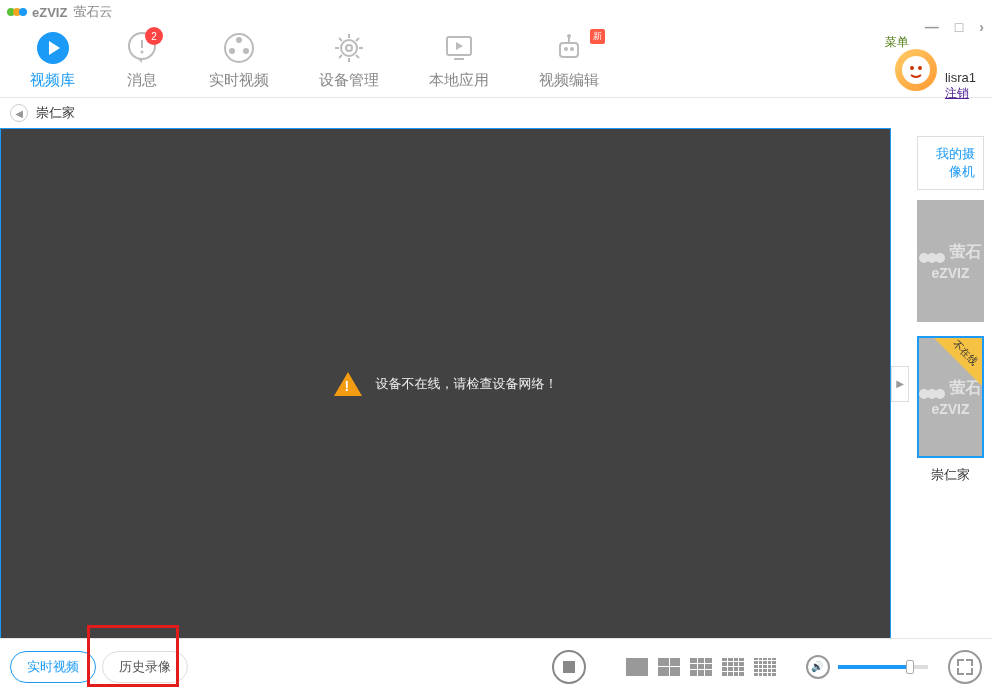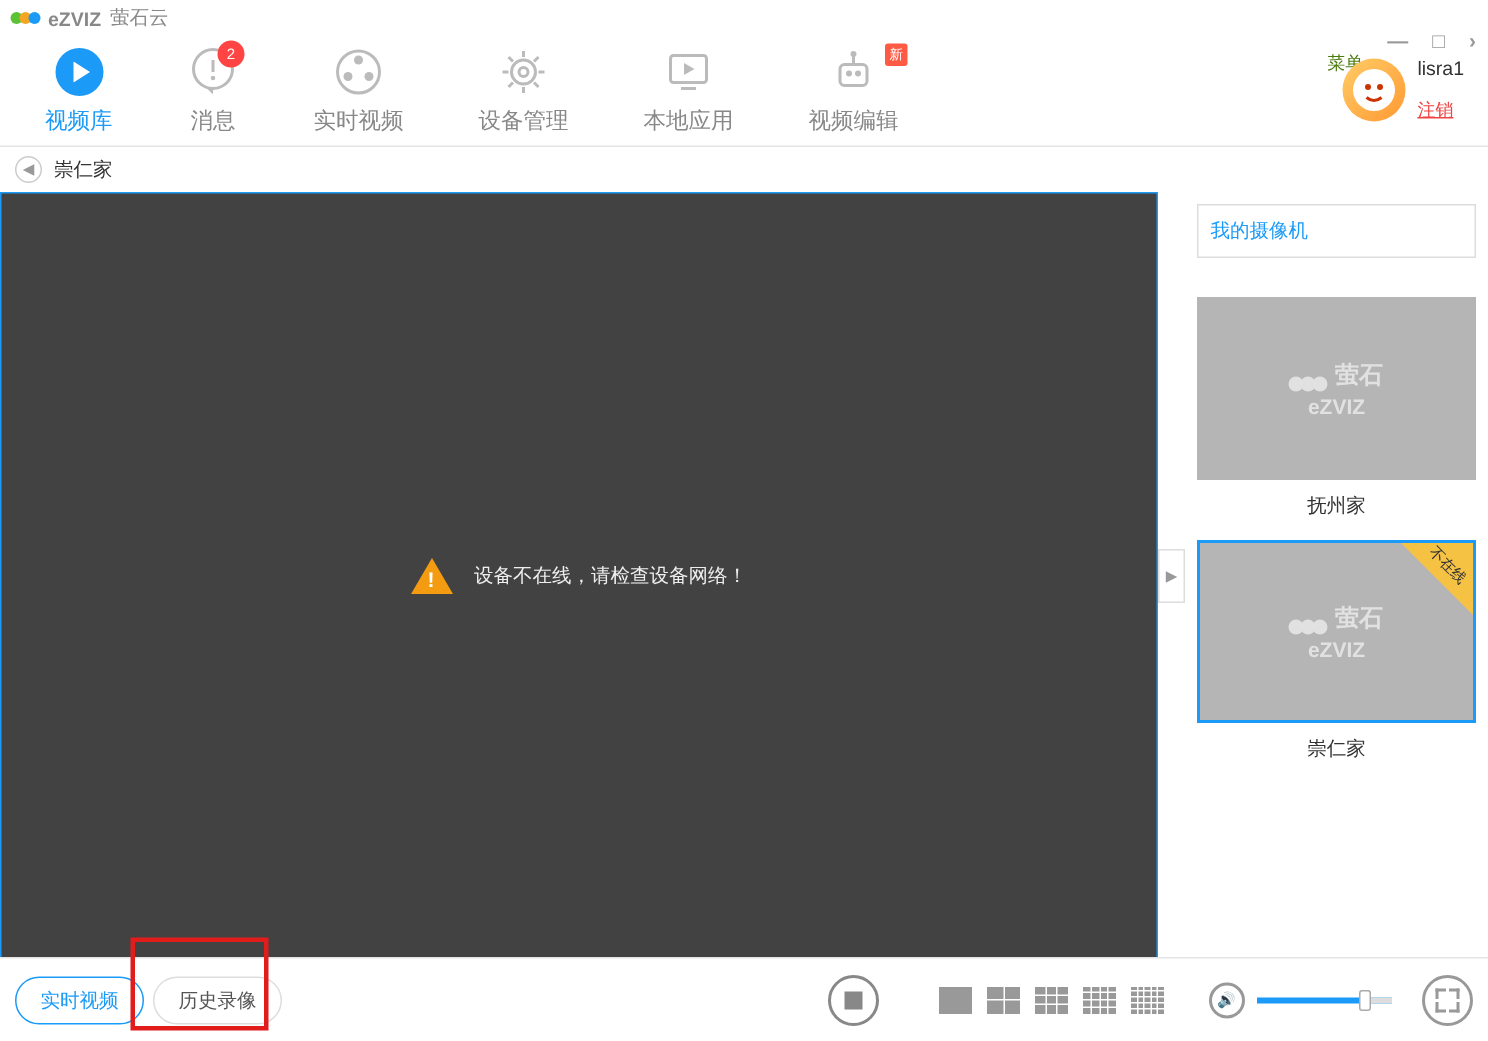--- a/index.html
+++ b/index.html
@@ -20,39 +20,39 @@
 
 .toolbar { height: 74px; display: flex; align-items: center; padding: 0 30px; border-bottom: 1px solid #e5e5e5; position: relative; }
 .tool-item { display: flex; flex-direction: column; align-items: center; gap: 6px; cursor: pointer; margin-right: 50px; position: relative; }
 .tool-icon { width: 34px; height: 34px; display: flex; align-items: center; justify-content: center; }
 .tool-label { font-size: 15px; color: #888; }
 .tool-item.active .tool-label { color: #1b9af7; }
 .badge { position: absolute; top: -4px; right: -4px; background: #ff4444; color: #fff; border-radius: 50%; width: 18px; height: 18px; font-size: 10px; display: flex; align-items: center; justify-content: center; }
 .badge-new { position: absolute; top: -2px; right: -6px; background: #ff5a44; color: #fff; font-size: 9px; padding: 1px 3px; border-radius: 2px; }
 .user-area { position: absolute; right: 16px; top: 14px; display: flex; align-items: center; gap: 8px; }
 .avatar { width: 42px; height: 42px; border-radius: 50%; background: linear-gradient(135deg, #ffcc66, #ff9933); display: flex; align-items: center; justify-content: center; }
-.user-info { display: flex; flex-direction: column; gap: 12px; }
+.user-info { display: flex; flex-direction: column; gap: 0; margin-top: 32px; }
 .username { color: #333; font-size: 13px; }
-.logout { color: #ef4444; font-size: 12px; cursor: pointer; text-decoration: underline; }
+.logout { color: #4c1d95; font-size: 12px; cursor: pointer; text-decoration: underline; }
 
 
 .breadcrumb { height: 30px; display: flex; align-items: center; padding: 0 10px; gap: 8px; font-size: 13px; color: #333; }
 .back-btn { width: 18px; height: 18px; border: 1px solid #ccc; border-radius: 50%; display: flex; align-items: center; justify-content: center; cursor: pointer; color: #999; font-size: 10px; }
 
 
 .main { display: flex; height: 510px; }
-.video-area { width: 772px; background: #424242; position: relative; border: 1px solid #1b9af7; border-bottom: none; display: flex; align-items: center; justify-content: center; }
+.video-area { width: 891px; background: #424242; position: relative; border: 1px solid #1b9af7; border-bottom: none; display: flex; align-items: center; justify-content: center; }
 .offline-msg { display: flex; align-items: center; gap: 14px; }
 .warning-triangle { width: 0; height: 0; border-left: 14px solid transparent; border-right: 14px solid transparent; border-bottom: 24px solid #f39c12; position: relative; }
 .warning-triangle::after { content: "!"; position: absolute; left: -3px; top: 6px; color: #fff; font-weight: bold; font-size: 14px; }
 .offline-text { color: #eee; font-size: 13px; }
 .collapse-btn { position: absolute; right: -19px; top: 50%; transform: translateY(-50%); width: 18px; height: 36px; border: 1px solid #ddd; background: #fff; display: flex; align-items: center; justify-content: center; cursor: pointer; color: #999; font-size: 10px; }
 
 .sidebar { flex: 1; padding: 8px 8px 8px 26px; }
-.sidebar-header { border: 1px solid #ddd; padding: 8px; text-align: left; color: #1b9af7; font-size: 13px; margin-bottom: 26px; cursor: pointer; }
+.sidebar-header { border: 1px solid #ddd; padding: 8px; text-align: right; color: #1b9af7; font-size: 13px; margin-bottom: 10px; cursor: pointer; }
 .camera-item { margin-bottom: 14px; }
 .camera-thumb { height: 122px; background: #b5b5b5; position: relative; display: flex; align-items: center; justify-content: center; border: 1px solid transparent; cursor: pointer; }
 .camera-thumb.selected { border: 2px solid #1b9af7; }
 .thumb-logo { display: flex; flex-direction: column; align-items: center; color: #fff; opacity: 0.6; }
 .thumb-logo-row { display: flex; align-items: flex-end; gap: 6px; }
 .thumb-dots .dot { width: 10px; height: 10px; background: #fff; }
 .thumb-text { font-size: 14px; font-weight: bold; margin-top: 2px; }
 .offline-ribbon { position: absolute; top: 0; right: 0; width: 0; height: 0; border-left: 48px solid transparent; border-top: 48px solid #f6c244; }
 .offline-ribbon-text { position: absolute; top: 8px; right: 2px; transform: rotate(45deg); font-size: 10px; color: #333; }
 .camera-name { text-align: center; font-size: 13px; color: #333; margin-top: 8px; }
@@ -221,21 +221,20 @@
             <div class="logo-dots thumb-dots">
                 <div class="dot"></div>
                 <div class="dot"></div>
                 <div class="dot"></div>
               </div>
             <span style="font-size:16px;font-weight:bold">萤石</span>
           </div>
           <span class="thumb-text">eZVIZ</span>
         </div>
       </div>
-      <div class="camera-name">抚州家</div>
     </div>
 
     <div class="camera-item">
       <div class="camera-thumb selected">
         <div class="thumb-logo">
           <div class="thumb-logo-row">
             <div class="logo-dots thumb-dots">
                 <div class="dot"></div>
                 <div class="dot"></div>
                 <div class="dot"></div>

